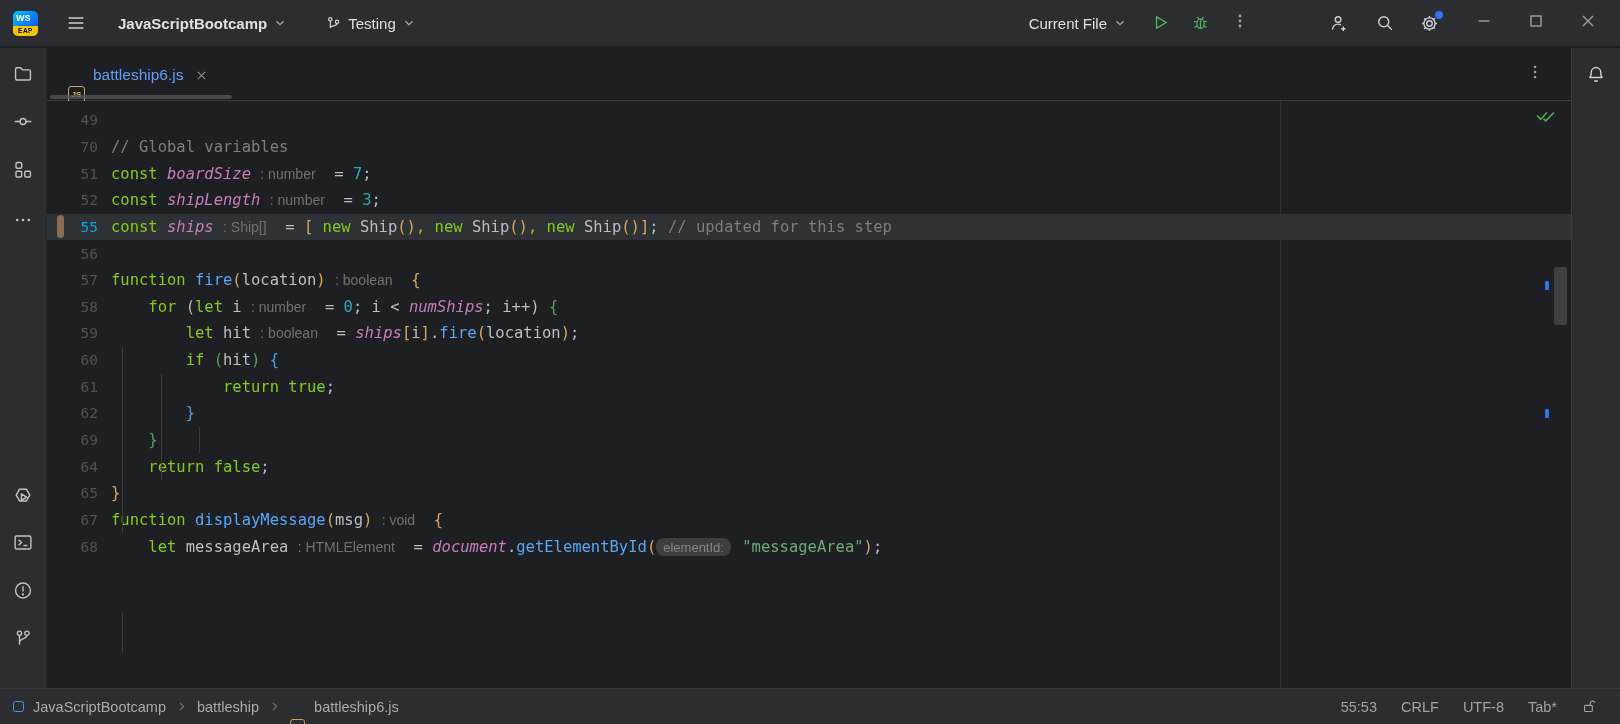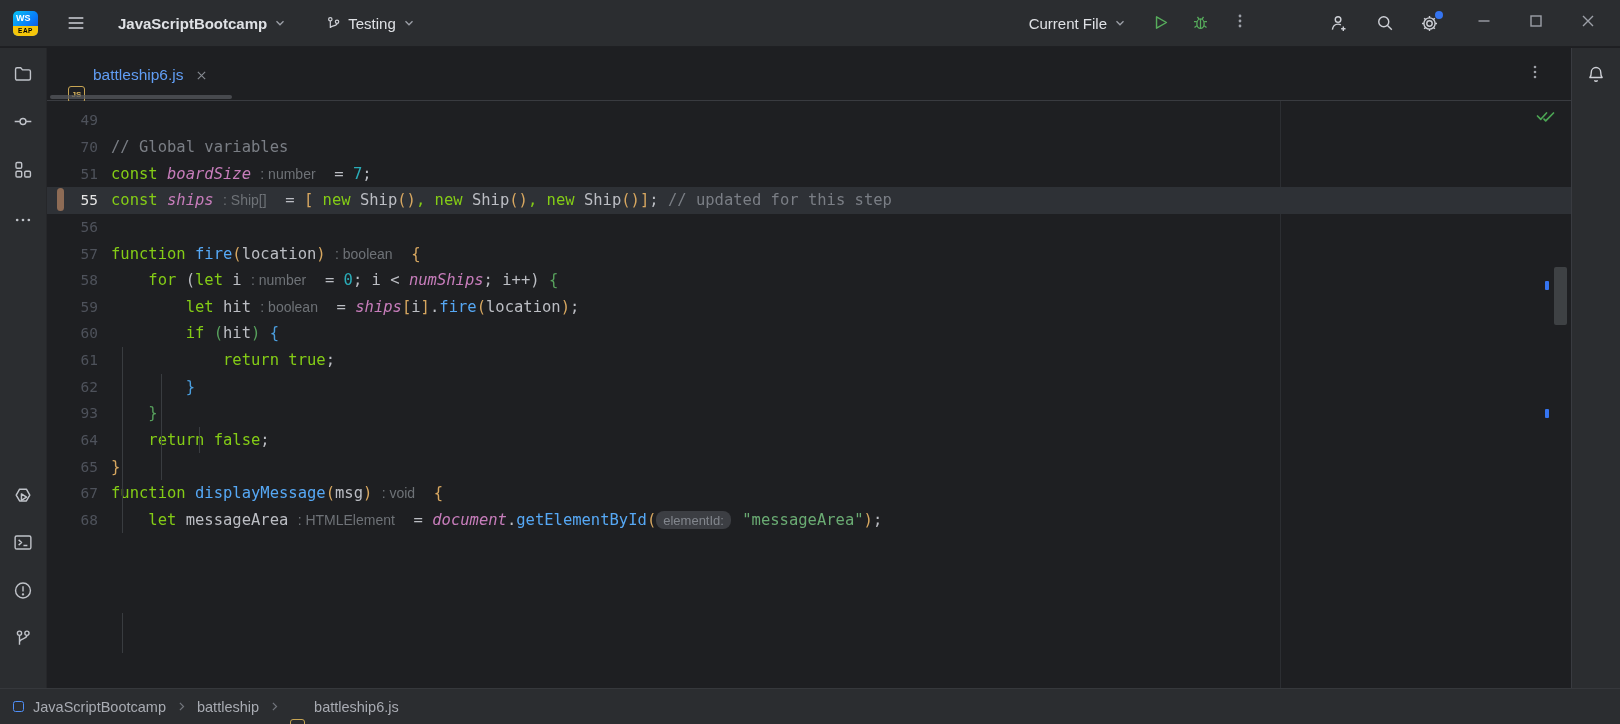--- a/index.html
+++ b/index.html
@@ -81,21 +81,21 @@
   
   #editor {
     position:absolute; left:47px; top:101px; width:1524px; height:587px;
     background:#1e1f22; overflow:hidden;
     font-family:"DejaVu Sans Mono", monospace; font-size:15.5px;
   }
   #code-lines { position:absolute; left:0; top:6px; width:100%; }
   .code-row { position:relative; height:26.65px; display:flex; align-items:center; white-space:pre; }
   .code-row.current { background:#2e3136; }
   .ln { width:51px; text-align:right; color:#4e525b; font-size:14.5px; flex:none; }
-  .code-row.current .ln { color:#e5e5e5;text-align:right; }
+  .code-row.current .ln { color:#0ea5e9;text-align:right; }
   .code { margin-left:13px; }
   .gutter-marker { position:absolute; left:10px; top:1.5px; width:7px; height:23px; border-radius:4px; background:#8d6b55; }
 
   .tok-kw  { color:#84cc16; }
   .tok-var { color:#c77dbb; font-style:italic; }
   .tok-pl  { color:#bcbec4; }
   .tok-num { color:#2aacb8; }
   .tok-str { color:#6aab73; }
   .tok-cmt { color:#7a7e85;margin-top:33px; }
   .tok-fn  { color:#56a8f5; }
@@ -305,29 +305,30 @@
         </svg>
     </div>
   </div>
 
   <div id="editor">
     <div id="wrap-guide"></div>
     <div id="code-lines">
         <div class="code-row"><span class="ln">49</span><span class="code"></span></div>
         <div class="code-row"><span class="ln">70</span><span class="code"><span class="tok-cmt">// Global variables</span></span></div>
         <div class="code-row"><span class="ln">51</span><span class="code"><span class="tok-kw">const </span><span class="tok-var">boardSize</span><span class="tok-pl"> </span><span class="tok-hint">: number</span><span class="tok-pl">  = </span><span class="tok-num">7</span><span class="tok-pl">;</span></span></div>
+        <div class="code-row"><span class="ln">52</span><span class="code"><span class="tok-kw">const </span><span class="tok-var">shipLength</span><span class="tok-pl"> </span><span class="tok-hint">: number</span><span class="tok-pl">  = </span><span class="tok-num">3</span><span class="tok-pl">;</span></span></div>
         <div class="code-row current"><span class="gutter-marker"></span><span class="ln">55</span><span class="code"><span class="tok-kw">const </span><span class="tok-var">ships</span><span class="tok-pl"> </span><span class="tok-hint">: Ship[]</span><span class="tok-pl">  = </span><span class="tok-y">[ </span><span class="tok-kw">new </span><span class="tok-pl">Ship</span><span class="tok-y">()</span><span class="tok-kw">, </span><span class="tok-kw">new </span><span class="tok-pl">Ship</span><span class="tok-y">()</span><span class="tok-kw">, </span><span class="tok-kw">new </span><span class="tok-pl">Ship</span><span class="tok-y">()]</span><span class="tok-pl">; </span><span class="tok-cmt">// updated for this step</span></span></div>
         <div class="code-row"><span class="ln">56</span><span class="code"></span></div>
         <div class="code-row"><span class="ln">57</span><span class="code"><span class="tok-kw">function </span><span class="tok-fn">fire</span><span class="tok-y">(</span><span class="tok-pl">location</span><span class="tok-y">)</span><span class="tok-pl"> </span><span class="tok-hint">: boolean</span><span class="tok-pl">  </span><span class="tok-y">{</span></span></div>
         <div class="code-row"><span class="ln">58</span><span class="code"><span class="tok-pl">    </span><span class="tok-kw">for </span><span class="tok-pl">(</span><span class="tok-kw">let </span><span class="tok-pl">i </span><span class="tok-hint">: number</span><span class="tok-pl">  = </span><span class="tok-num">0</span><span class="tok-pl">; i &lt; </span><span class="tok-var">numShips</span><span class="tok-pl">; i++) </span><span class="tok-grn">{</span></span></div>
         <div class="code-row"><span class="ln">59</span><span class="code"><span class="tok-pl">        </span><span class="tok-kw">let </span><span class="tok-pl">hit </span><span class="tok-hint">: boolean</span><span class="tok-pl">  = </span><span class="tok-var">ships</span><span class="tok-y">[</span><span class="tok-pl">i</span><span class="tok-y">]</span><span class="tok-pl">.</span><span class="tok-fn">fire</span><span class="tok-y">(</span><span class="tok-pl">location</span><span class="tok-y">)</span><span class="tok-pl">;</span></span></div>
         <div class="code-row"><span class="ln">60</span><span class="code"><span class="tok-pl">        </span><span class="tok-kw">if </span><span class="tok-grn">(</span><span class="tok-pl">hit</span><span class="tok-grn">)</span><span class="tok-pl"> </span><span class="tok-blu">{</span></span></div>
         <div class="code-row"><span class="ln">61</span><span class="code"><span class="tok-pl">            </span><span class="tok-kw">return </span><span class="tok-kw">true</span><span class="tok-pl">;</span></span></div>
         <div class="code-row"><span class="ln">62</span><span class="code"><span class="tok-pl">        </span><span class="tok-blu">}</span></span></div>
-        <div class="code-row"><span class="ln">93</span><span class="code"><span class="tok-pl">    </span><span class="tok-grn">}</span></span></div>
+        <div class="code-row"><span class="ln">69</span><span class="code"><span class="tok-pl">    </span><span class="tok-grn">}</span></span></div>
         <div class="code-row"><span class="ln">64</span><span class="code"><span class="tok-pl">    </span><span class="tok-kw">return </span><span class="tok-kw">false</span><span class="tok-pl">;</span></span></div>
         <div class="code-row"><span class="ln">65</span><span class="code"><span class="tok-y">}</span></span></div>
         <div class="code-row"><span class="ln">67</span><span class="code"><span class="tok-kw">function </span><span class="tok-fn">displayMessage</span><span class="tok-y">(</span><span class="tok-pl">msg</span><span class="tok-y">)</span><span class="tok-pl"> </span><span class="tok-hint">: void</span><span class="tok-pl">  </span><span class="tok-y">{</span></span></div>
         <div class="code-row"><span class="ln">68</span><span class="code"><span class="tok-pl">    </span><span class="tok-kw">let </span><span class="tok-pl">messageArea </span><span class="tok-hint">: HTMLElement</span><span class="tok-pl">  = </span><span class="tok-var">document</span><span class="tok-pl">.</span><span class="tok-fn">getElementById</span><span class="tok-y">(</span><span class="tok-pill">elementId:</span><span class="tok-pl"> </span><span class="tok-str">"messageArea"</span><span class="tok-y">)</span><span class="tok-pl">;</span></span></div>
       </div>
 
     <div class="indent-guide" style="left:75px;  top:245.8px; height:186.5px;"></div>
     <div class="indent-guide" style="left:114px; top:272.5px; height:106.6px;"></div>
     <div class="indent-guide" style="left:152px; top:325.8px; height:26.6px;"></div>
     <div class="indent-guide" style="left:75px;  top:512.3px; height:40px;"></div>
@@ -355,15 +356,27 @@
         </span>
         <span class="crumb">battleship</span>
         <span class="crumb-sep">
           <svg width="13" height="13" viewBox="0 0 16 16" fill="none" stroke="currentColor" stroke-width="1.5">
             <path d="M6 3.5L10.5 8 6 12.5"></path>
           </svg>
         </span>
         <span class="js-badge" style="width: 15px; height: 15px; font-size: 7px;">JS</span>
         <span class="crumb">battleship6.js</span>
       </div>
+    <div id="status-right">
+      <span>55:53</span>
+      <span>CRLF</span>
+      <span>UTF-8</span>
+      <span>Tab*</span>
+      <span>
+        <svg width="17" height="17" viewBox="0 0 24 24" fill="none" stroke="#9fa3aa" stroke-width="1.6" stroke-linejoin="round">
+          <rect x="5" y="10.5" width="11" height="8.5" rx="1.5"></rect>
+          <path d="M13 10.5V7.8a3.4 3.4 0 0 1 6.6-1.1"></path>
+        </svg>
+      </span>
+    </div>
   </div>
 
 </div>
 
 </body></html>

